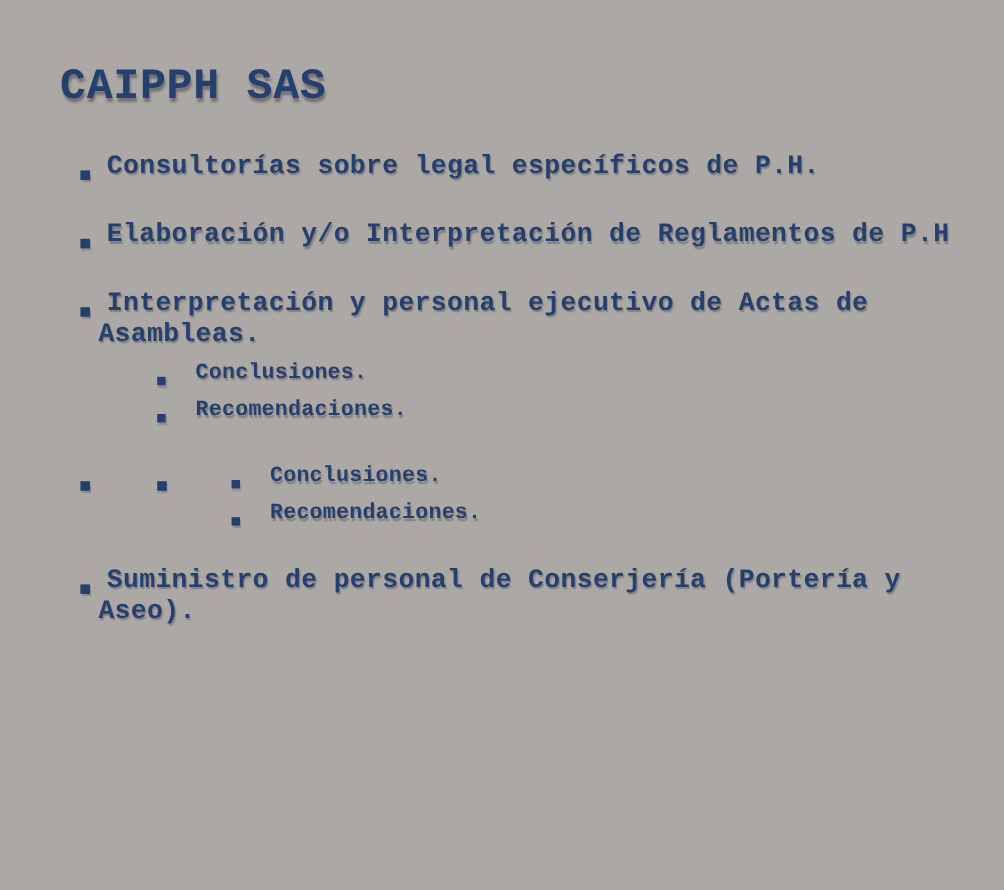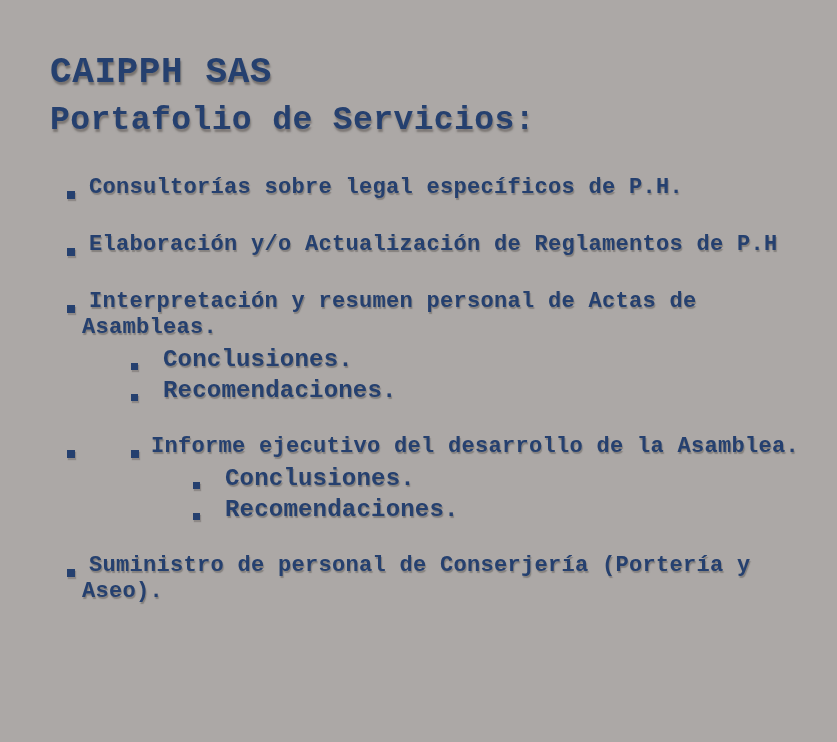--- a/index.html
+++ b/index.html
@@ -59,75 +59,73 @@
     width: 8px;
     height: 8px;
     background: var(--navy);
     box-shadow: 1px 2px 1px rgba(85, 80, 76, 0.35);
   }
   .sublist { margin-top: 2px; }
   .sub { position: relative; }
   .sub > .bullet { left: 28px; }
   .sub-sm {
     padding-left: 60px;
-    font-size: 24px;
+    font-size: 18px;
     line-height: 24px;
     letter-spacing: 0.2px;
   }
   .sub-sm > .bullet { width: 7px; height: 7px; top: 8px; }
   .sub-lg {
     padding-left: 48px;
     font-size: 22px;
     line-height: 26px;
   }
   .sub-lg > .bullet { width: 8px; height: 8px; top: 9px; }
 </style>
 </head>
 <body>
 
 <div class="slide">
 
   <div class="title">CAIPPH SAS</div>
-  <div class="subtitle">Portafolio de Servicios:</div>
 
   <div class="list">
 
 
     <div class="item">
       <span class="bullet"></span>
       <span>Consultorías sobre legal específicos de P.H.</span>
     </div>
 
     <div class="item">
       <span class="bullet"></span>
-      <span>Elaboración y/o Actualización de Reglamentos de P.H</span>
+      <span>Elaboración y/o Interpretación de Reglamentos de P.H</span>
     </div>
 
 
     <div class="item">
       <span class="bullet"></span>
-      <span>Interpretación y resumen personal de Actas de Asambleas.</span>
+      <span>Interpretación y personal ejecutivo de Actas de Asambleas.</span>
       <div class="sublist">
         <div class="sub sub-sm">
           <span class="bullet"></span>
           <span>Conclusiones.</span>
         </div>
         <div class="sub sub-sm">
           <span class="bullet"></span>
           <span>Recomendaciones.</span>
         </div>
       </div>
     </div>
 
     <div class="item">
       <span class="bullet"></span>
       <div class="sublist">
         <div class="sub sub-lg">
           <span class="bullet"></span>
-          <span>Informe ejecutivo del desarrollo de la Asamblea.</span>
           <div class="sublist">
             <div class="sub sub-sm">
               <span class="bullet"></span>
               <span>Conclusiones.</span>
             </div>
             <div class="sub sub-sm">
               <span class="bullet"></span>
               <span>Recomendaciones.</span>
             </div>
           </div>

